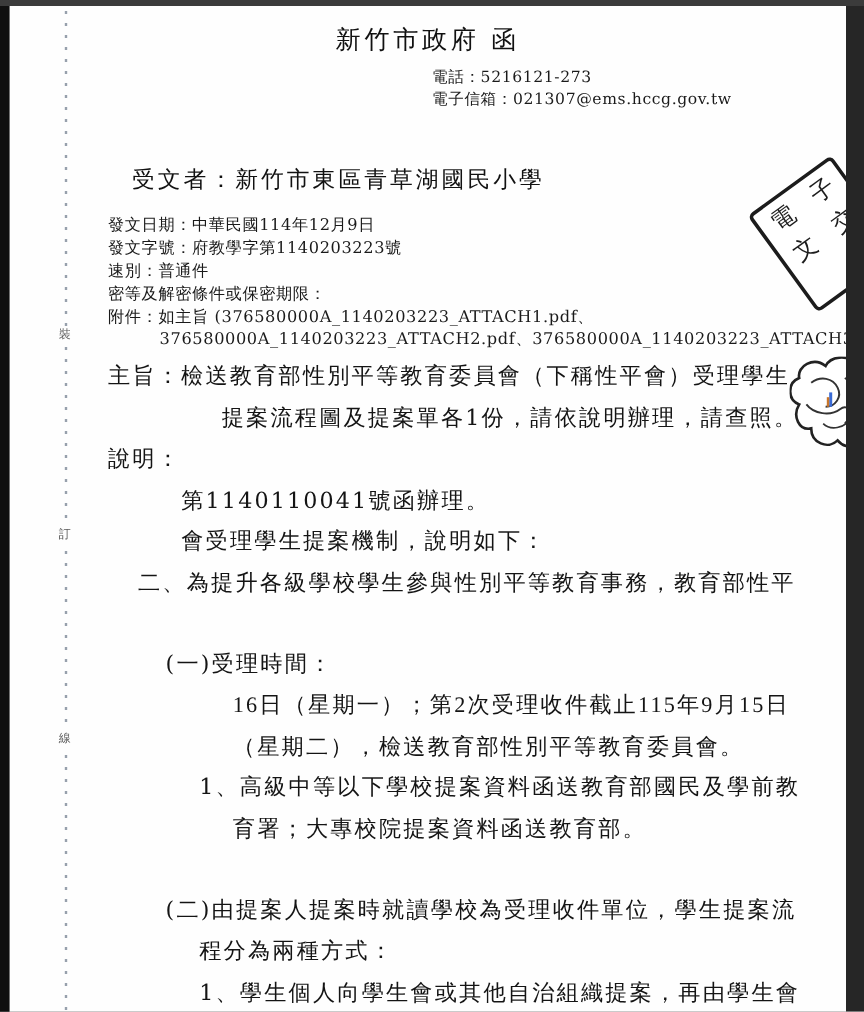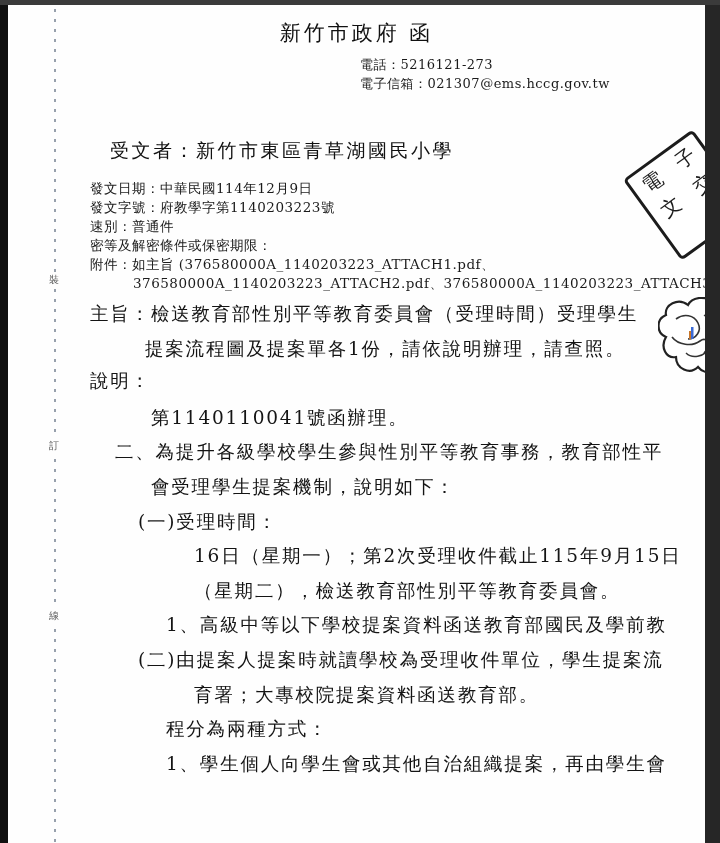--- a/index.html
+++ b/index.html
@@ -50,28 +50,28 @@
     font-size:13.5px;line-height:19px;letter-spacing:0.5px;white-space:nowrap;
   }
   .meta-cont{padding-left:43px;}
 
   .body-block{
     position:absolute;left:82px;top:292px;right:0;
     font-size:18.5px;letter-spacing:1.8px;white-space:nowrap;color:#141414;
   }
   .bl{line-height:34.6px;height:34.6px;}
   .subject-first{padding-left:0;}
-  .subject-cont{padding-left:55px;}
-  .sec-label{padding-left:0;font-family:Liberation Mono, monospace;}
+  .subject-cont{padding-left:55px;text-align:center;}
+  .sec-label{padding-left:0;}
   .l1-first{padding-left:25px;}
   .l1-cont{padding-left:61px;}
-  .l2-first{padding-left:48px;}
+  .l2-first{padding-left:48px;margin-top:32px;}
   .l2-cont{padding-left:76px;}
   .l3-first{padding-left:76px;}
-  .l3-cont{padding-left:104px;}
+  .l3-cont{padding-left:104px;font-family:Liberation Serif, serif;}
 
   
   .stamp-exchange{
     position:absolute;left:636px;top:140px;width:80px;height:94px;
     border:3px solid #1c1c1c;border-radius:5px;background:rgba(255,255,255,.85);
     transform:rotate(-36deg);
     display:grid;grid-template-columns:1fr 1fr;grid-template-rows:1fr 1fr 1fr;
     align-items:center;justify-items:center;
     font-size:20px;color:#1c1c1c;letter-spacing:0;
   }
@@ -105,32 +105,32 @@
   <div class="meta-block">
     <div>發文日期：中華民國114年12月9日</div>
     <div>發文字號：府教學字第1140203223號</div>
     <div>速別：普通件</div>
     <div>密等及解密條件或保密期限：</div>
     <div>附件：如主旨 (376580000A_1140203223_ATTACH1.pdf、</div>
     <div class="meta-cont">376580000A_1140203223_ATTACH2.pdf、376580000A_1140203223_ATTACH3.odt)</div>
   </div>
 
   <div class="body-block">
-    <div class="bl subject-first">主旨：檢送教育部性別平等教育委員會（受理時間）受理學生</div>
+    <div class="bl subject-first">主旨：檢送教育部性別平等教育委員會（下稱性平會）受理學生</div>
     <div class="bl subject-cont">提案流程圖及提案單各1份，請依說明辦理，請查照。</div>
     <div class="bl sec-label">說明：</div>
     <div class="bl l1-cont">第1140110041號函辦理。</div>
+    <div class="bl l1-cont">會受理學生提案機制，說明如下：</div>
     <div class="bl l1-first">二、為提升各級學校學生參與性別平等教育事務，教育部性平</div>
-    <div class="bl l1-cont">會受理學生提案機制，說明如下：</div>
     <div class="bl l2-first">(一)受理時間：</div>
     <div class="bl l3-cont">16日（星期一）；第2次受理收件截止115年9月15日</div>
     <div class="bl l3-cont">（星期二），檢送教育部性別平等教育委員會。</div>
     <div class="bl l3-first">1、高級中等以下學校提案資料函送教育部國民及學前教</div>
+    <div class="bl l3-cont">育署；大專校院提案資料函送教育部。</div>
     <div class="bl l2-first">(二)由提案人提案時就讀學校為受理收件單位，學生提案流</div>
-    <div class="bl l3-cont">育署；大專校院提案資料函送教育部。</div>
     <div class="bl l2-cont">程分為兩種方式：</div>
     <div class="bl l3-first">1、學生個人向學生會或其他自治組織提案，再由學生會</div>
   </div>
 
   <div class="stamp-exchange">
     <span class="st-1">電</span>
     <span class="st-2">子</span>
     <span class="st-3">文</span>
     <span class="st-4">交</span>
 

